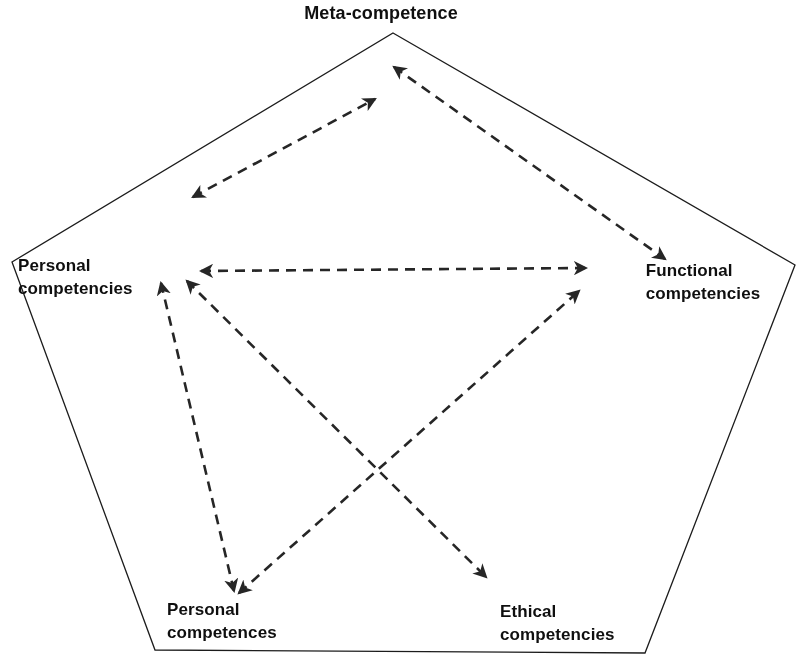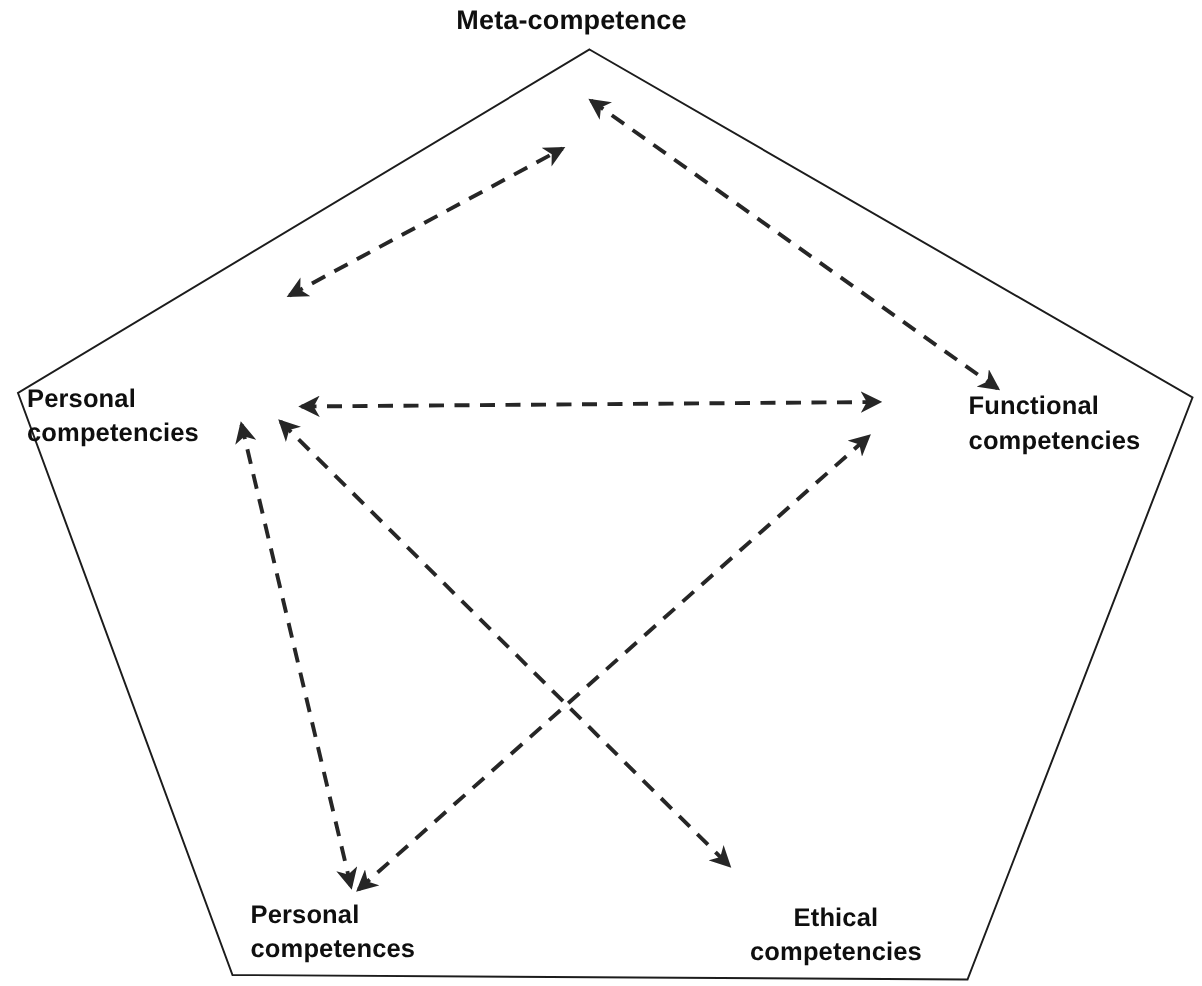--- a/index.html
+++ b/index.html
@@ -64,21 +64,21 @@
     text-align: left;
   }
   .label-personal {
     left: 167px;
     top: 598px;
     text-align: left;
   }
   .label-ethical {
     left: 500px;
     top: 600px;
-    text-align: center;
+    text-align: left;
   }
 </style>
 </head>
 <body>
 
 <div class="canvas">
 
   <svg class="diagram" viewBox="0 0 801 657" xmlns="http://www.w3.org/2000/svg">
     <defs>
       <marker id="arrowhead" viewBox="0 0 10 10" refX="8.5" refY="5" markerWidth="5.5" markerHeight="5.5" orient="auto-start-reverse">

